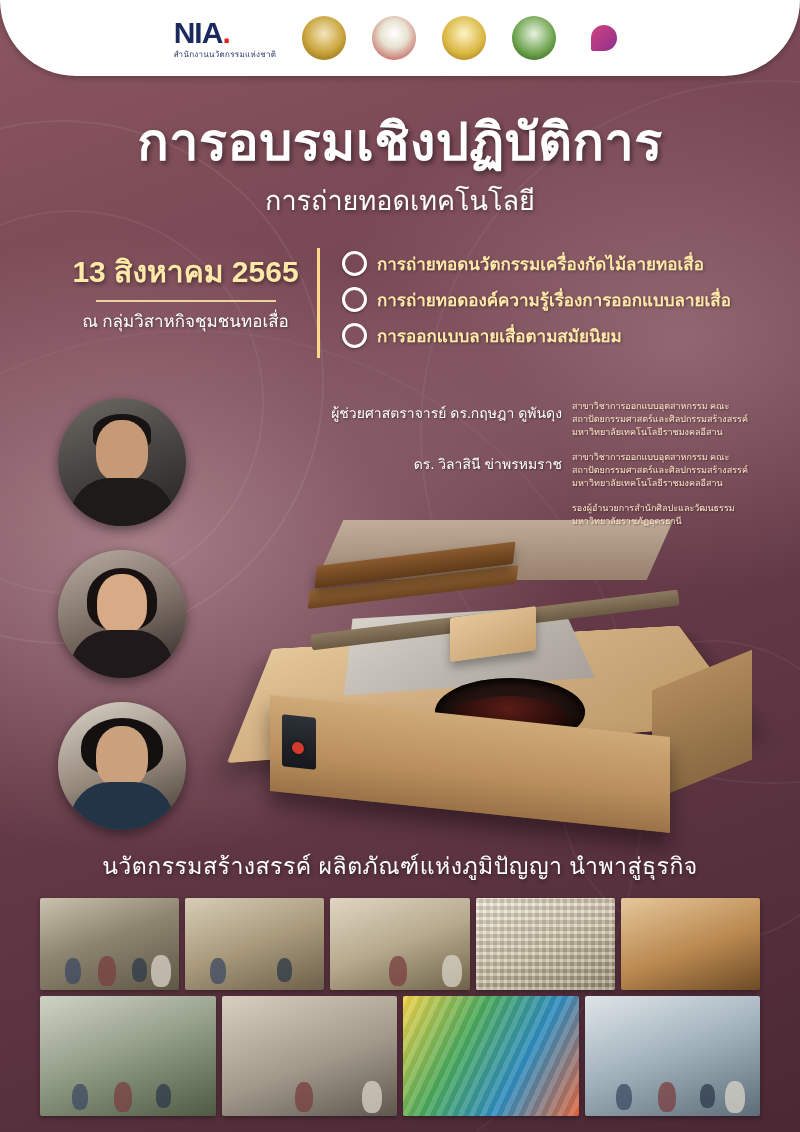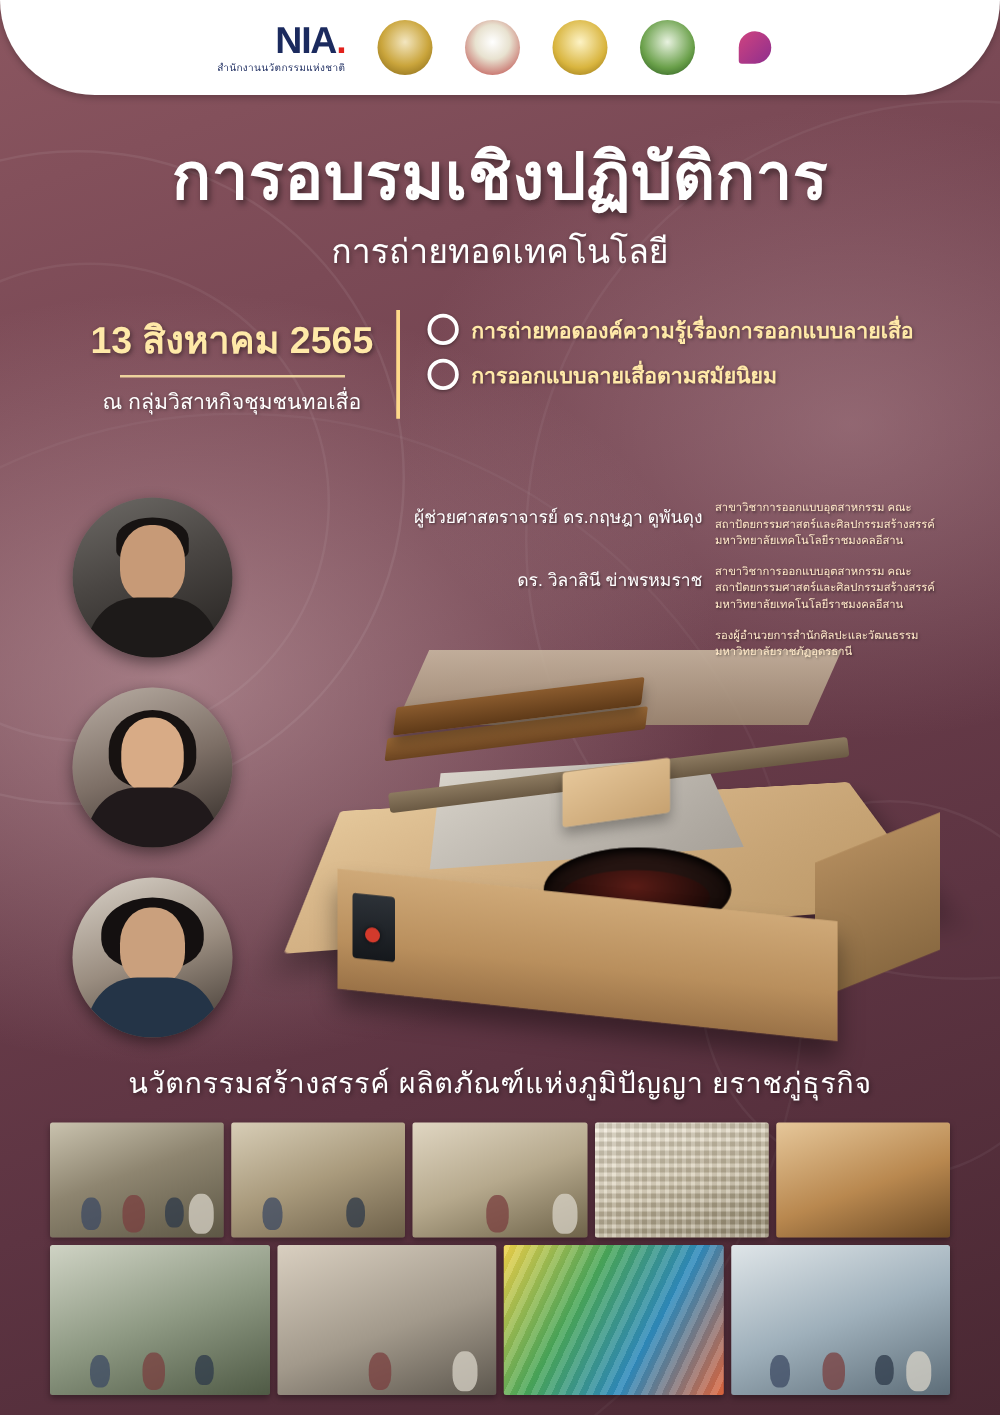--- a/index.html
+++ b/index.html
@@ -46,21 +46,21 @@
     display: flex;
     align-items: center;
     justify-content: center;
     gap: 26px;
     box-shadow: 0 2px 6px rgba(0,0,0,0.25);
     z-index: 5;
   }
   .nia-logo {
     display: flex;
     flex-direction: column;
-    align-items: flex-end;
+    align-items: flex-start;
     line-height: 1;
   }
   .nia-mark {
     font-size: 30px;
     font-weight: bold;
     letter-spacing: -1px;
     color: #1b2a5e;
   }
   .nia-mark .dot { color: #e2211c; }
   .nia-sub {
@@ -154,20 +154,21 @@
     height: 2px;
     background: #ffe9a8;
     margin: 5px auto 8px auto;
     opacity: 0.85;
   }
   .place {
     font-size: 17px;
     color: #ffffff;
     line-height: 1.45;
     text-shadow: 1px 1px 3px rgba(0,0,0,0.4);
+    font-family: Liberation Serif, serif;
   }
   .bullets {
     padding-left: 22px;
     padding-top: 2px;
   }
   .bullet-item {
     display: flex;
     align-items: center;
     margin-bottom: 9px;
   }
@@ -513,20 +514,24 @@
     <div class="title-sub">การถ่ายทอดเทคโนโลยี</div>
   </div>
 
   <div class="info-row">
     <div class="date-col">
       <div class="date-big">13 สิงหาคม 2565</div>
       <div class="date-line"></div>
       <div class="place">ณ กลุ่มวิสาหกิจชุมชนทอเสื่อ</div>
     </div>
     <div class="bullets">
+      <div class="bullet-item">
+        <span class="bullet-dot"></span>
+        <span class="bullet-text">การถ่ายทอดนวัตกรรมเครื่องกัดไม้ลายทอเสื่อ</span>
+      </div>
       <div class="bullet-item">
         <span class="bullet-dot"></span>
         <span class="bullet-text">การถ่ายทอดองค์ความรู้เรื่องการออกแบบลายเสื่อ</span>
       </div>
       <div class="bullet-item">
         <span class="bullet-dot"></span>
         <span class="bullet-text">การออกแบบลายเสื่อตามสมัยนิยม</span>
       </div>
     </div>
   </div>
@@ -572,21 +577,21 @@
     <div class="m-hole2"></div>
     <div class="m-beam2"></div>
     <div class="m-beam1"></div>
     <div class="m-block"></div>
     <div class="m-side"></div>
     <div class="m-front"></div>
     <div class="m-ctrl"></div>
     <div class="m-btn"></div>
   </div>
 
-  <div class="tagline">นวัตกรรมสร้างสรรค์  ผลิตภัณฑ์แห่งภูมิปัญญา  ยราชภู่ธุรกิจ</div>
+  <div class="tagline">นวัตกรรมสร้างสรรค์  ผลิตภัณฑ์แห่งภูมิปัญญา  นำพาสู่ธุรกิจ</div>
 
   <div class="photos">
     <div class="photo-row r1">
       <div class="photo ph-a">
         <span class="blob f1"></span>
           <span class="blob f2"></span>
           <span class="blob f3"></span>
           <span class="blob f4"></span>
       </div>
       <div class="photo ph-b">

